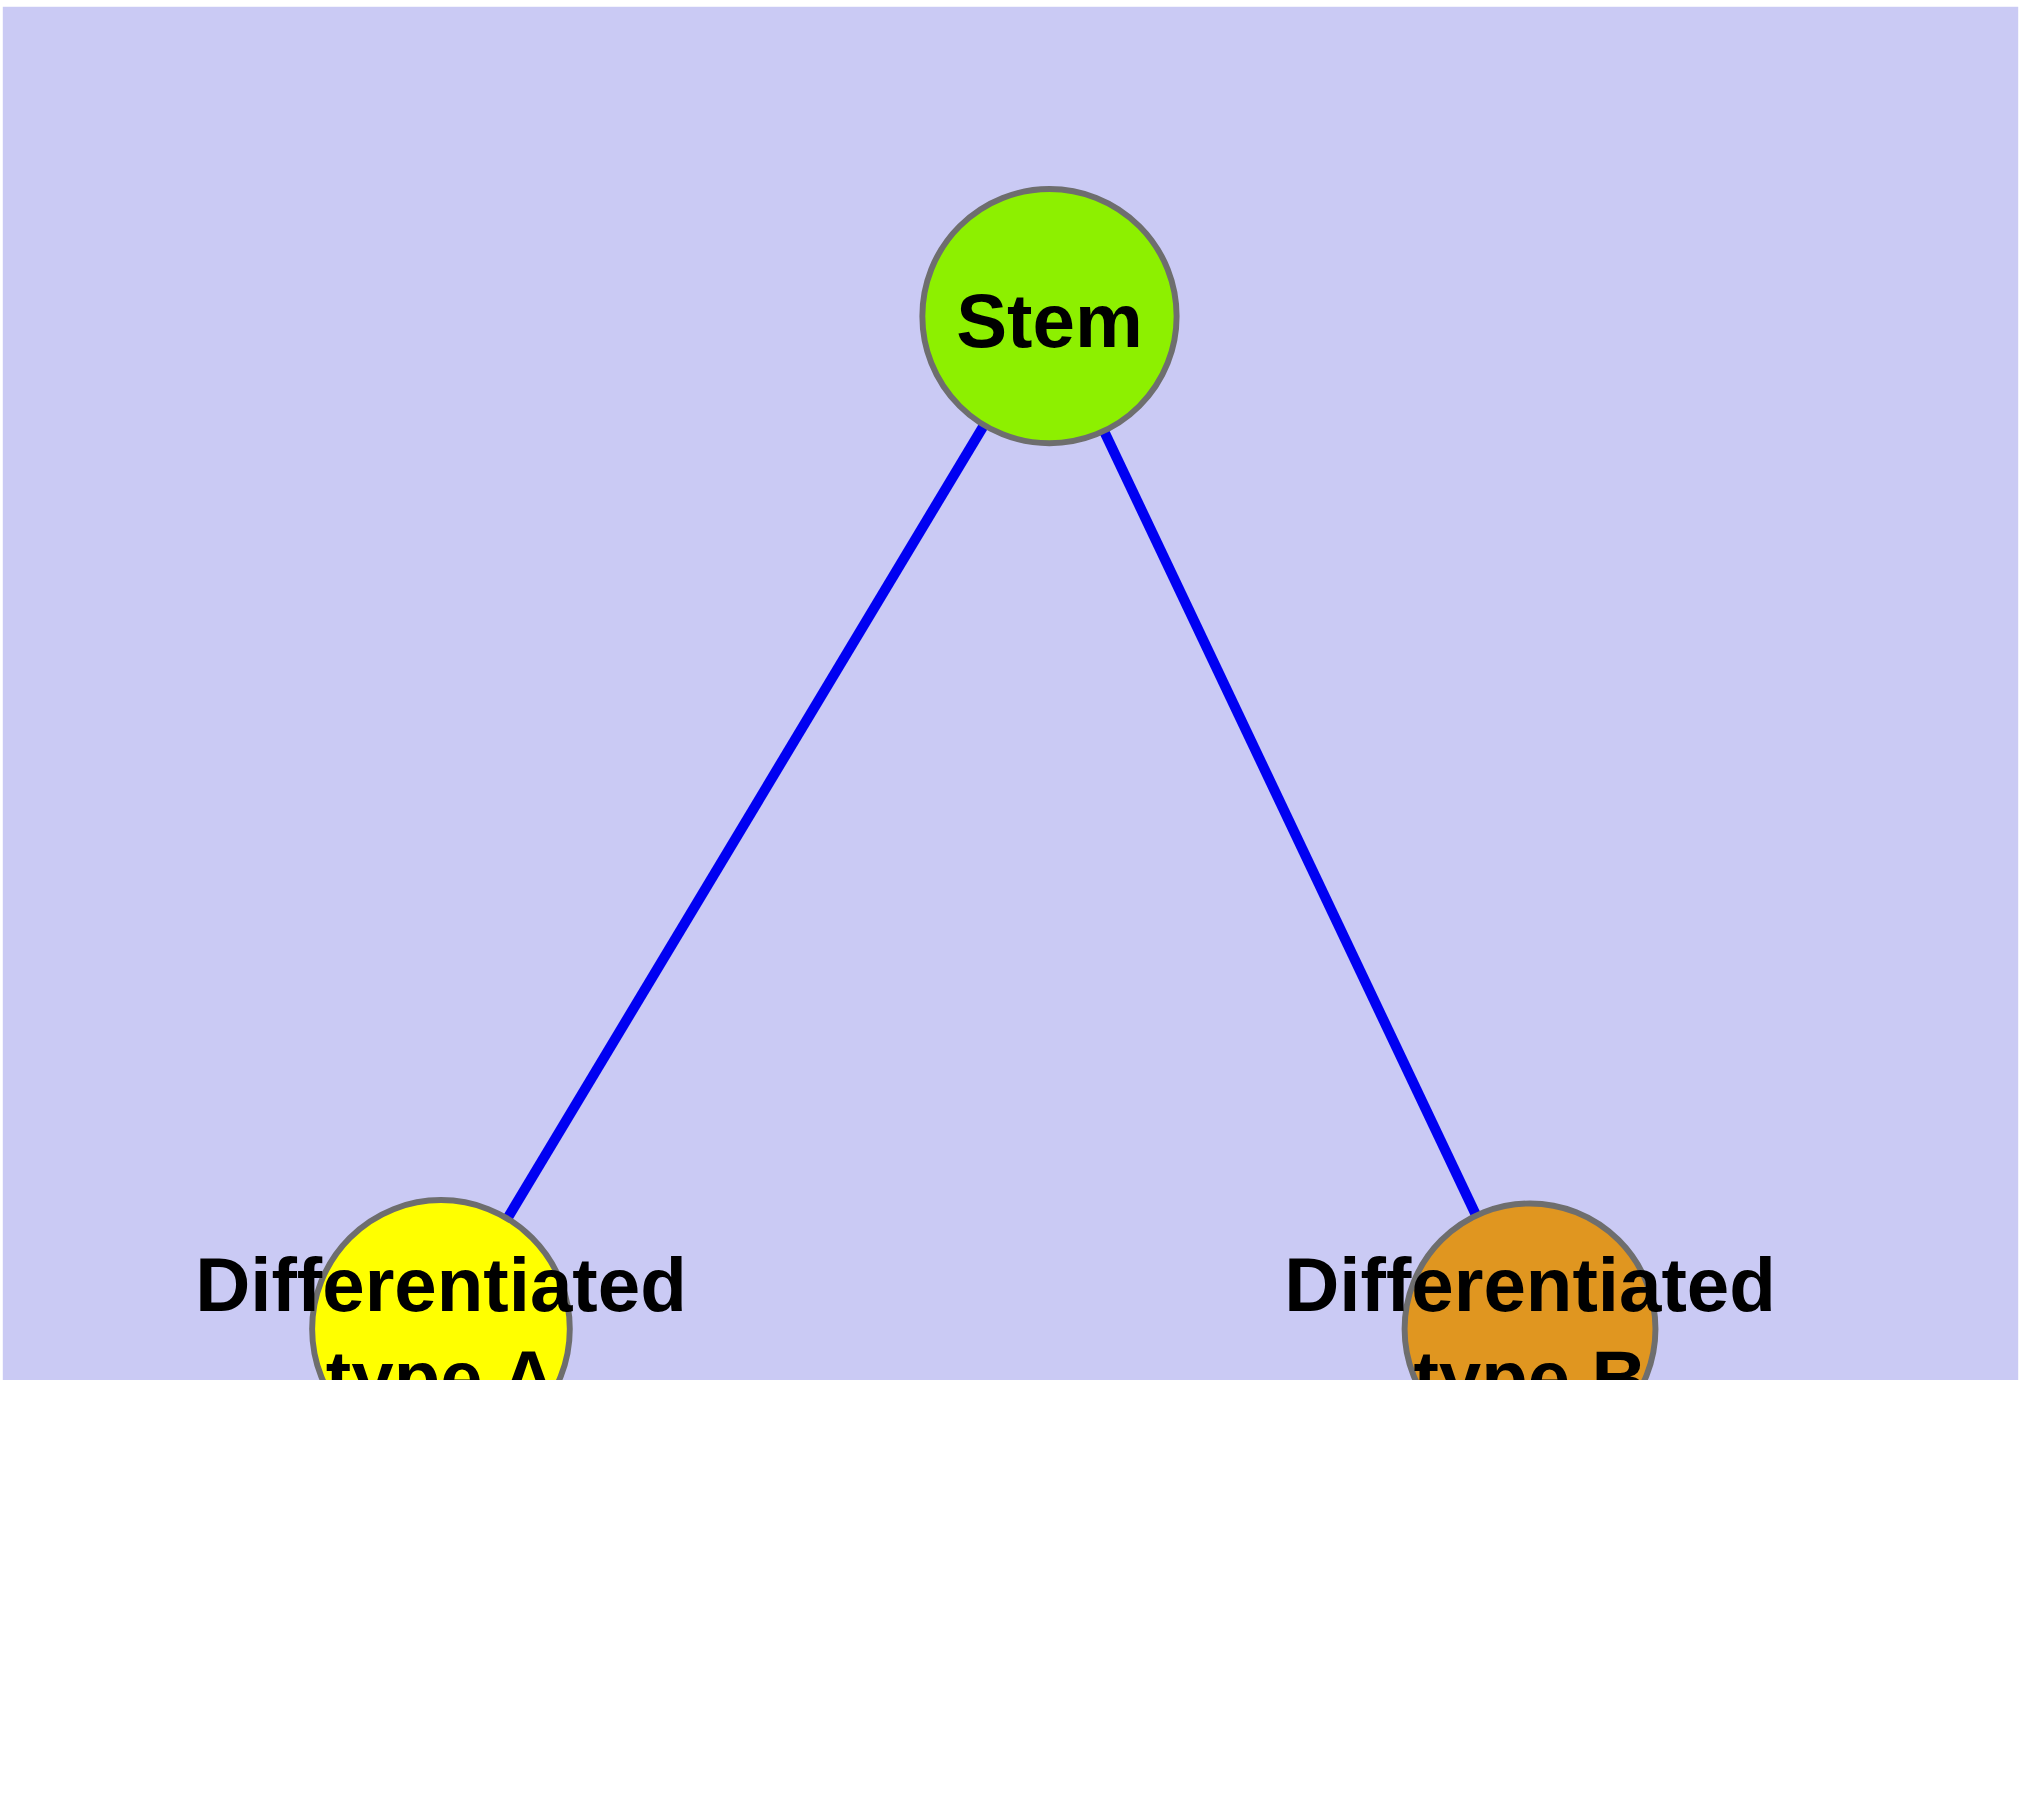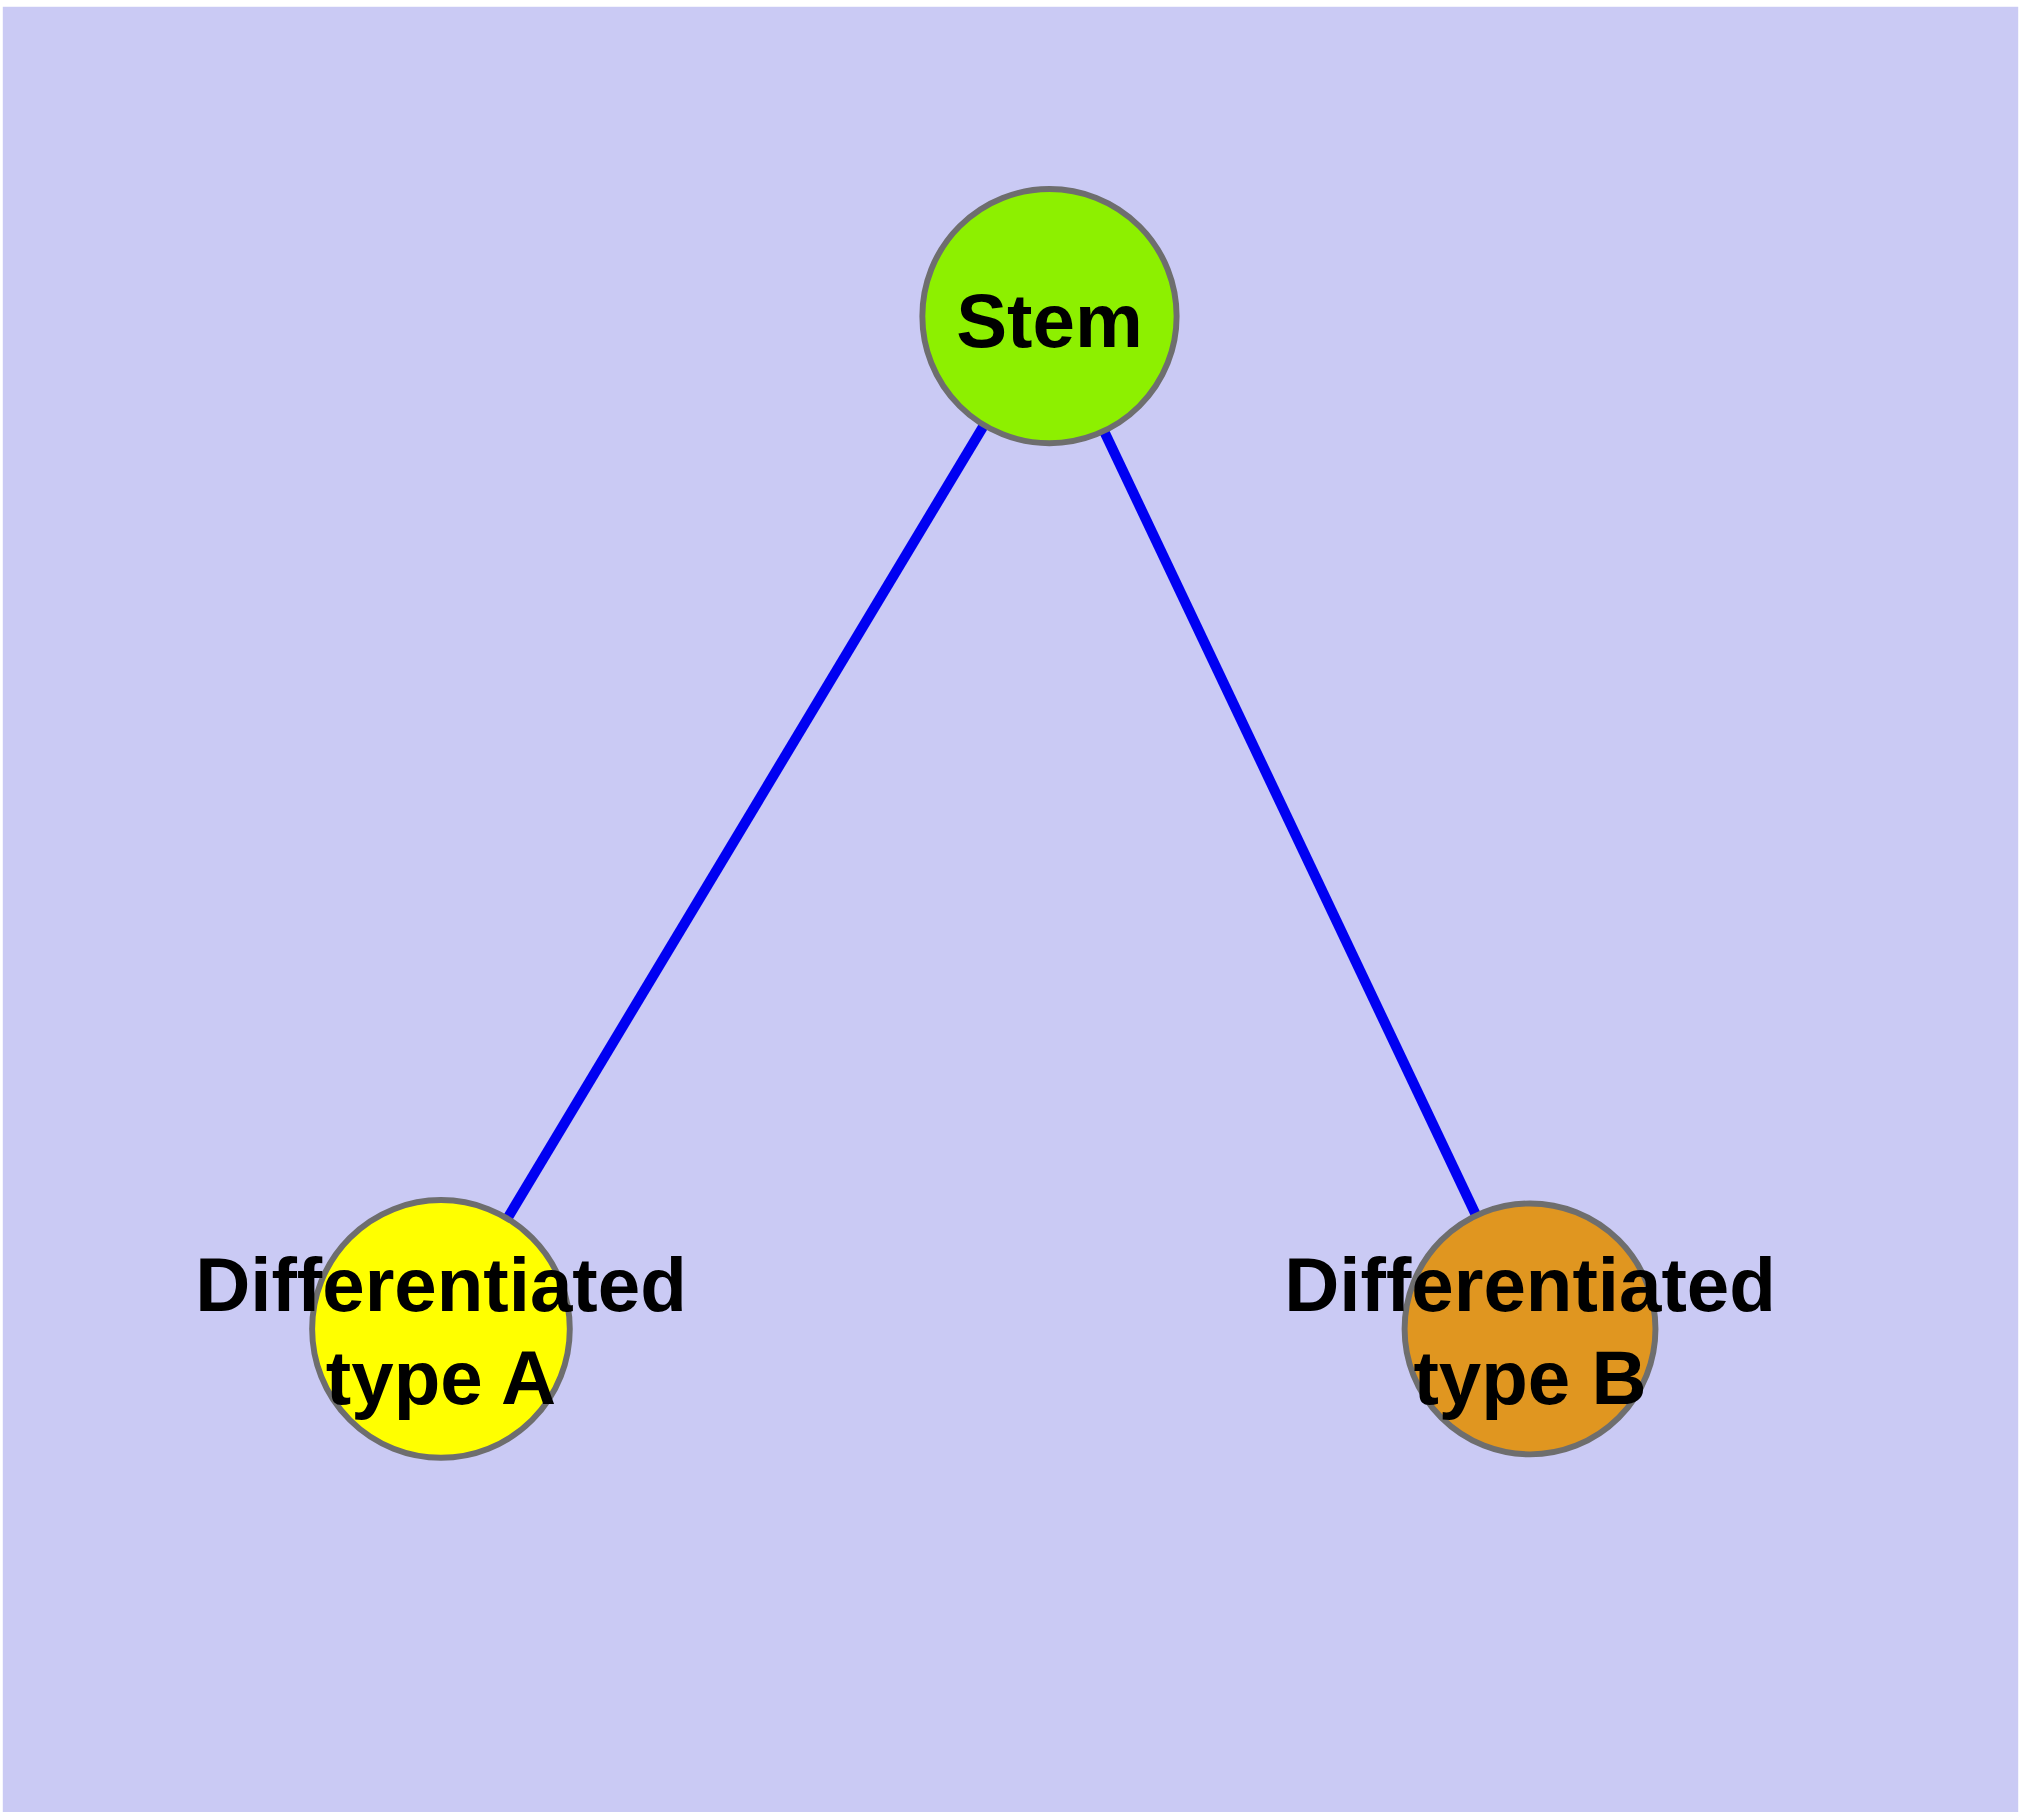--- a/index.html
+++ b/index.html
@@ -4,21 +4,21 @@
 <style>
   
   html, body {
     margin: 0;
     padding: 0;
     background: #ffffff;
   }
   .canvas {
     position: relative;
     width: 2021px;
-    height: 1812px;
+    height: 1380px;
     overflow: hidden;
   }
   svg.diagram {
     display: block;
     width: 2021px;
     height: 1812px;
   }
   .edge {
     stroke-width: 12;
     stroke-linecap: butt;

